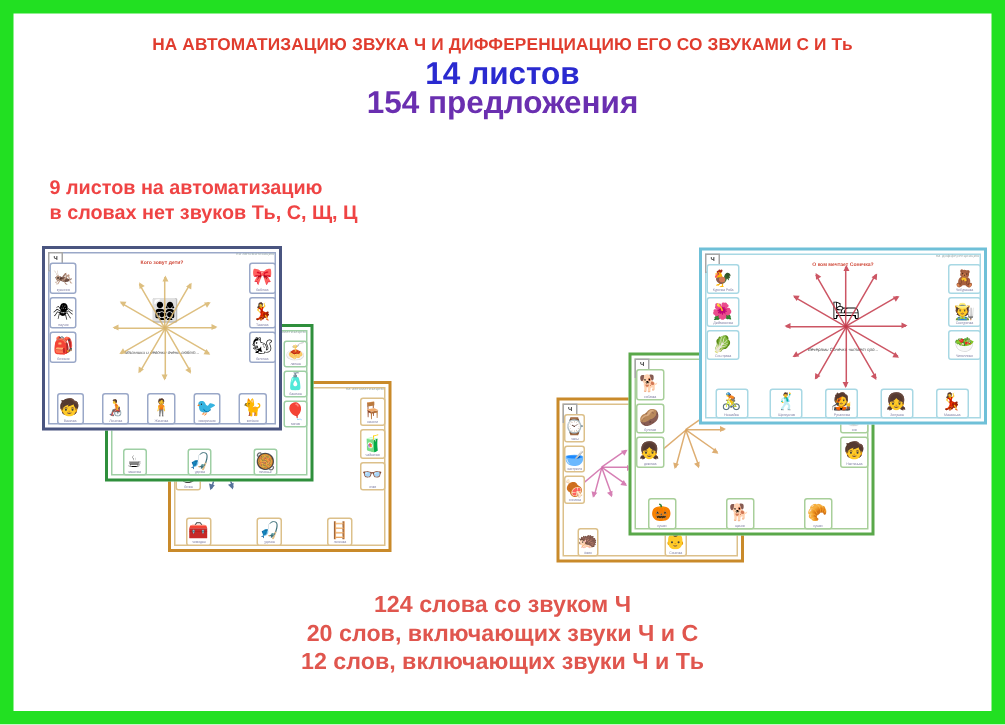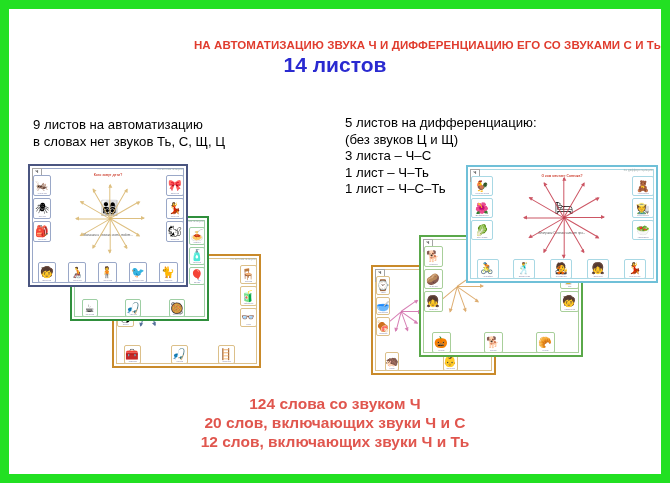--- a/index.html
+++ b/index.html
@@ -14,31 +14,31 @@
     border:9px solid #22e022;
   }
   
   .header{position:absolute;left:0;right:0;top:12px;text-align:center;}
   .title{
     color:#e8412c;font-weight:bold;font-size:23px;letter-spacing:.5px;
     line-height:1.05;
   }
   .subtitle{
     color:#e03c2e;font-weight:bold;font-size:11.5px;letter-spacing:.1px;
-    margin-top:18px;line-height:1.1;text-align:right;
+    margin-top:3px;line-height:1.1;
   }
   .count-sheets{
     color:#2a2ad0;font-weight:bold;font-size:21px;line-height:1.05;margin-top:2px;
   }
   .count-sent{
     color:#6a2fb0;font-weight:bold;font-size:21px;line-height:1.05;margin-top:-3px;
   }
   
   .note{
-    position:absolute;color:#000000;font-weight:normal;font-size:13.2px;
+    position:absolute;color:#ef4444;font-weight:bold;font-size:13.2px;
     line-height:1.25;white-space:pre-line;
   }
   .note-left{left:24px;top:108px;}
   .note-right{left:336px;top:106px;}
   
   .summary{
     position:absolute;left:0;right:0;top:386px;text-align:center;
     color:#e0564e;font-weight:bold;font-size:15.5px;line-height:1.22;
     white-space:pre-line;
   }
@@ -88,29 +88,25 @@
   }
 </style>
 </head>
 <body>
 
 <div class="poster">
 
   <div class="header">
     <div class="subtitle">НА АВТОМАТИЗАЦИЮ ЗВУКА Ч И ДИФФЕРЕНЦИАЦИЮ  ЕГО СО ЗВУКАМИ С И Ть</div>
     <div class="count-sheets">14 листов</div>
+    <div class="count-sent">154 предложения</div>
   </div>
 
   <div class="note note-left">9 листов на автоматизацию
 в словах нет звуков Ть, С, Щ, Ц</div>
-  <div class="note note-right">5 листов на дифференциацию:
-(без звуков Ц и Щ)
-3 листа – Ч–С
-1 лист – Ч–Ть
-1 лист – Ч–С–Ть</div>
 
   <div id="sheet-layer">
       <div class="sheet" style="left: 19px; top: 155px; width: 160px; height: 123px; z-index: 3; border-color: rgb(74, 85, 128);">
         <div class="sheet-inner" style="border-color: rgb(154, 168, 200);"></div>
         <div class="sheet-badge" style="white-space: pre-line;">Ч</div>
         <div class="sheet-corner">на автоматизацию</div>
         <div class="sheet-title" style="top: 7px;">Кого зовут дети?</div>
         <div class="center-pic" style="left: 51.2px; top: 19.68px; width: 57.6px; height: 44.28px;">👨‍👩‍👧‍👦</div>
         <div class="sheet-sub" style="top: 67.035px;">Мальчики и девочки очень любят...</div>
         <div class="arrow" style="color: rgb(216, 180, 106); background: rgb(216, 180, 106); left: 80px; top: 51.66px; width: 33.6px; transform: rotate(-150deg); opacity: 0.85;"></div>

